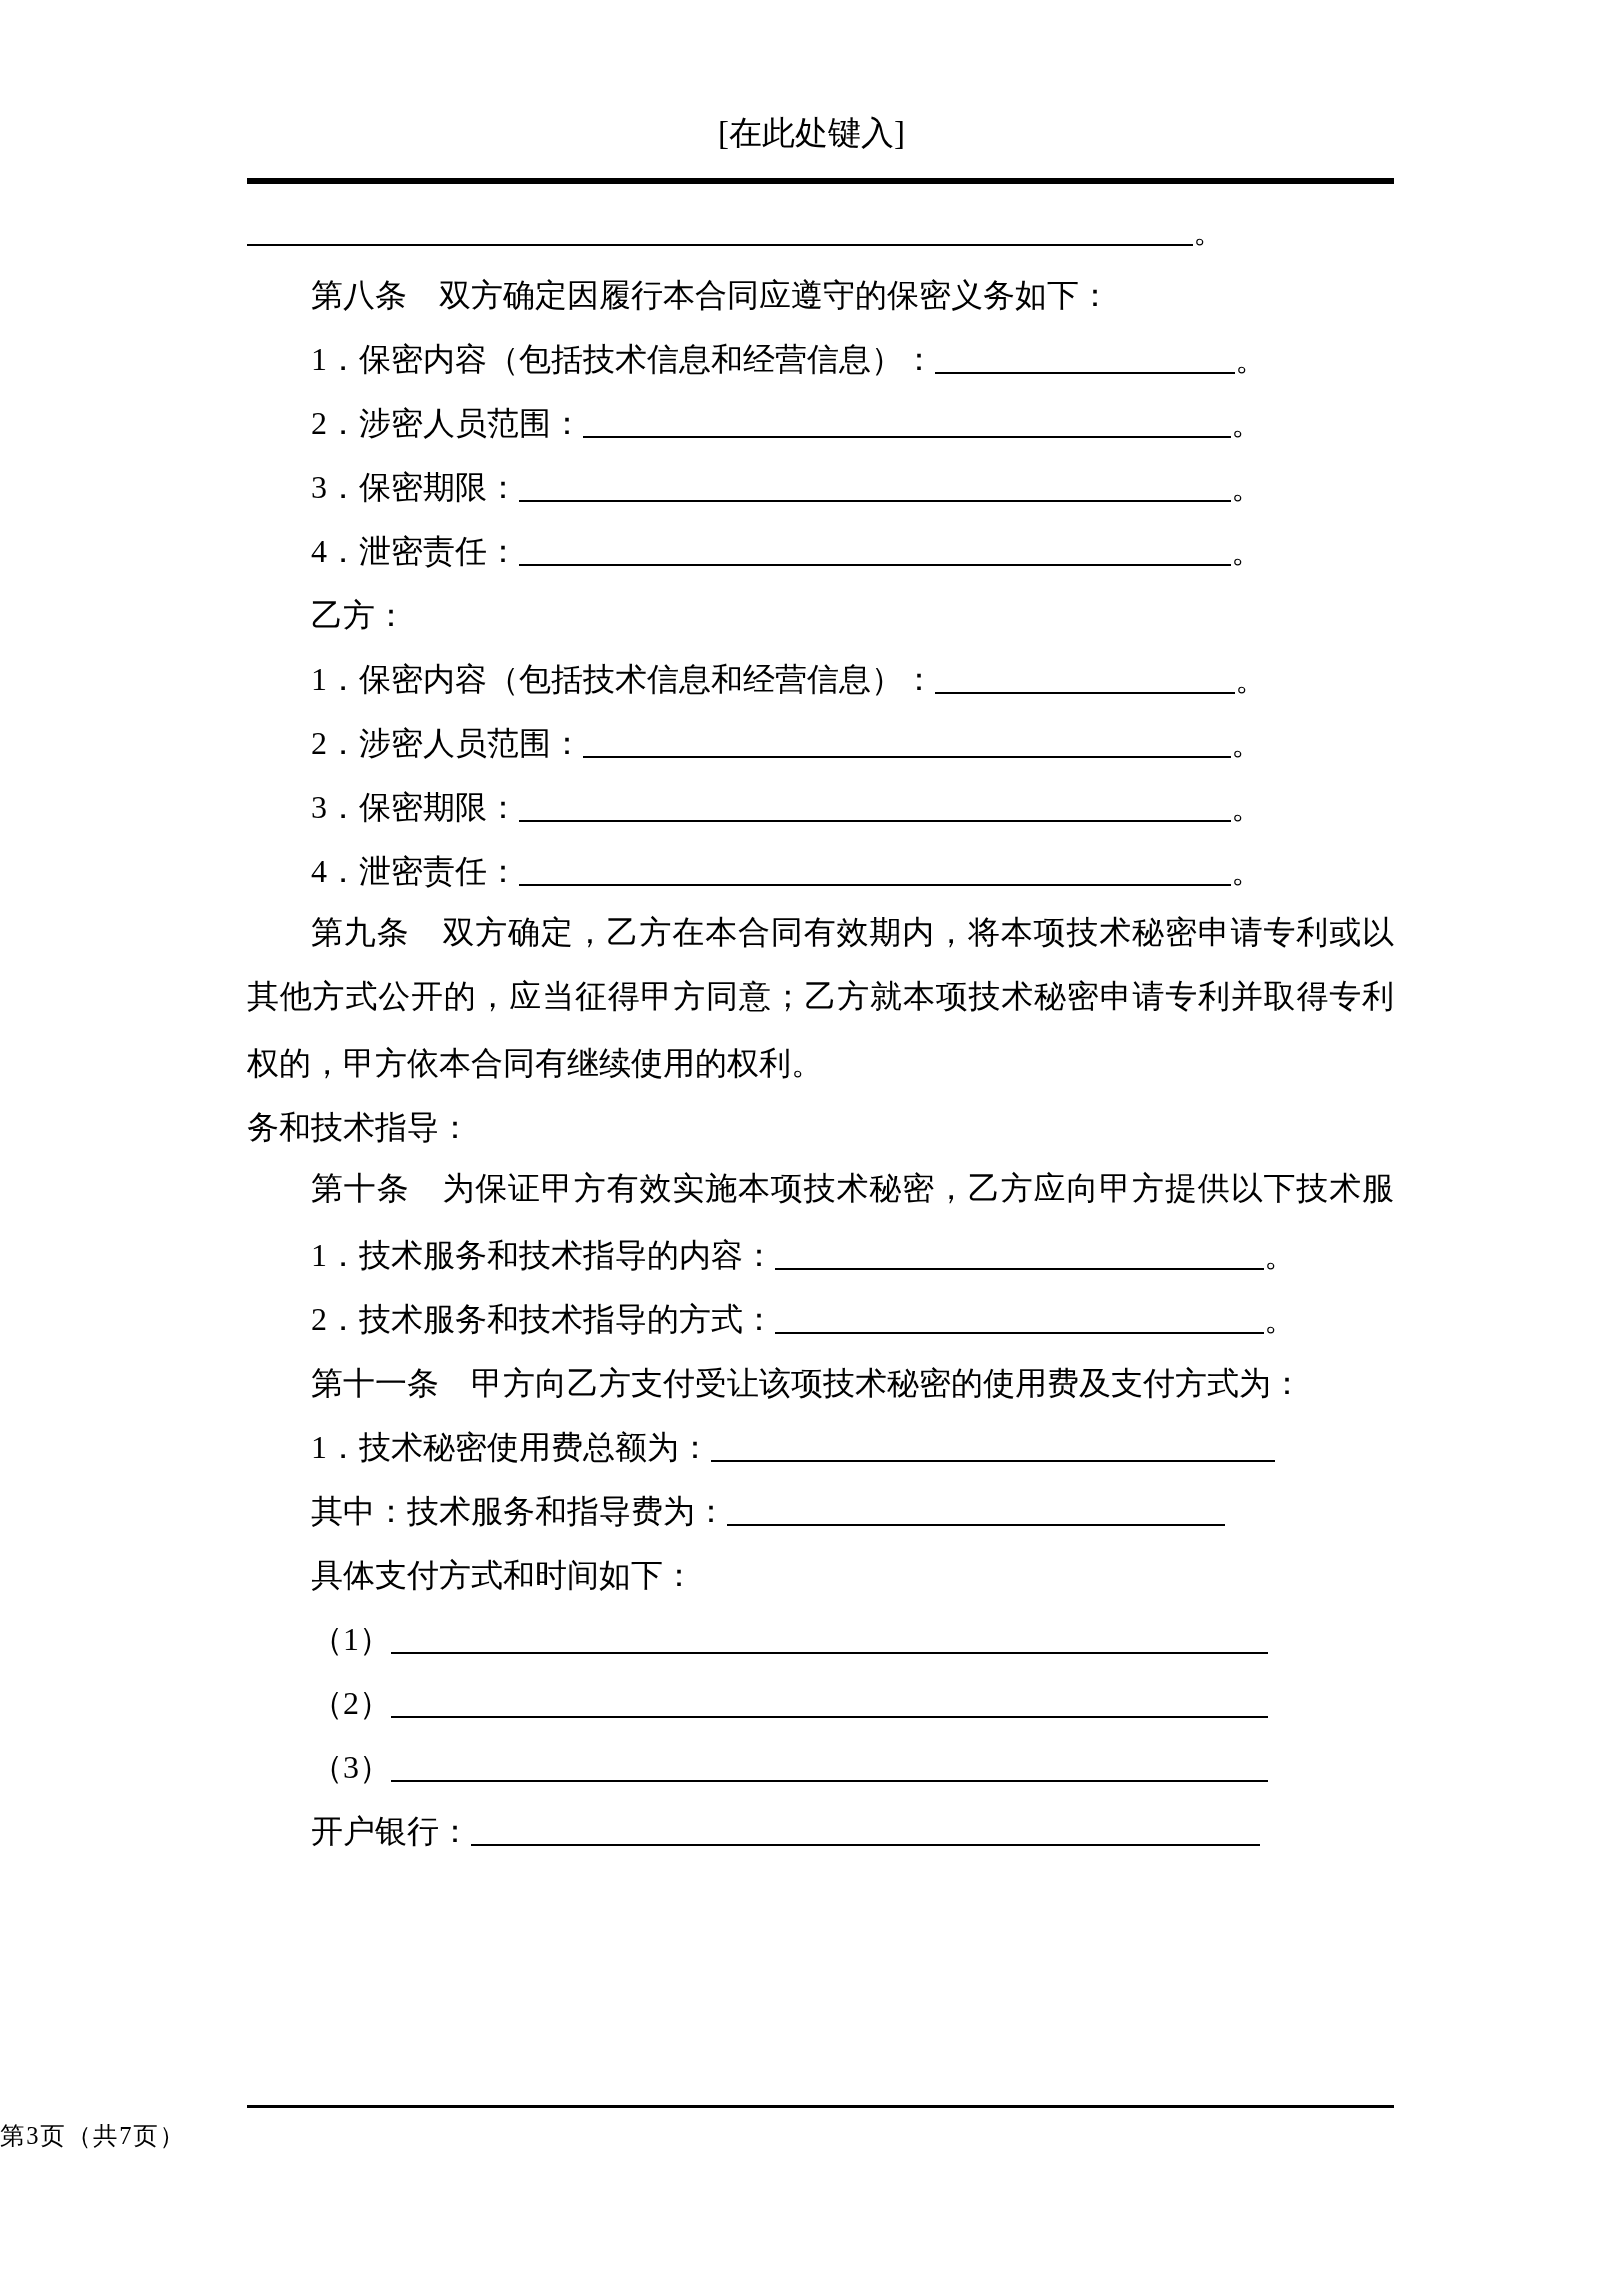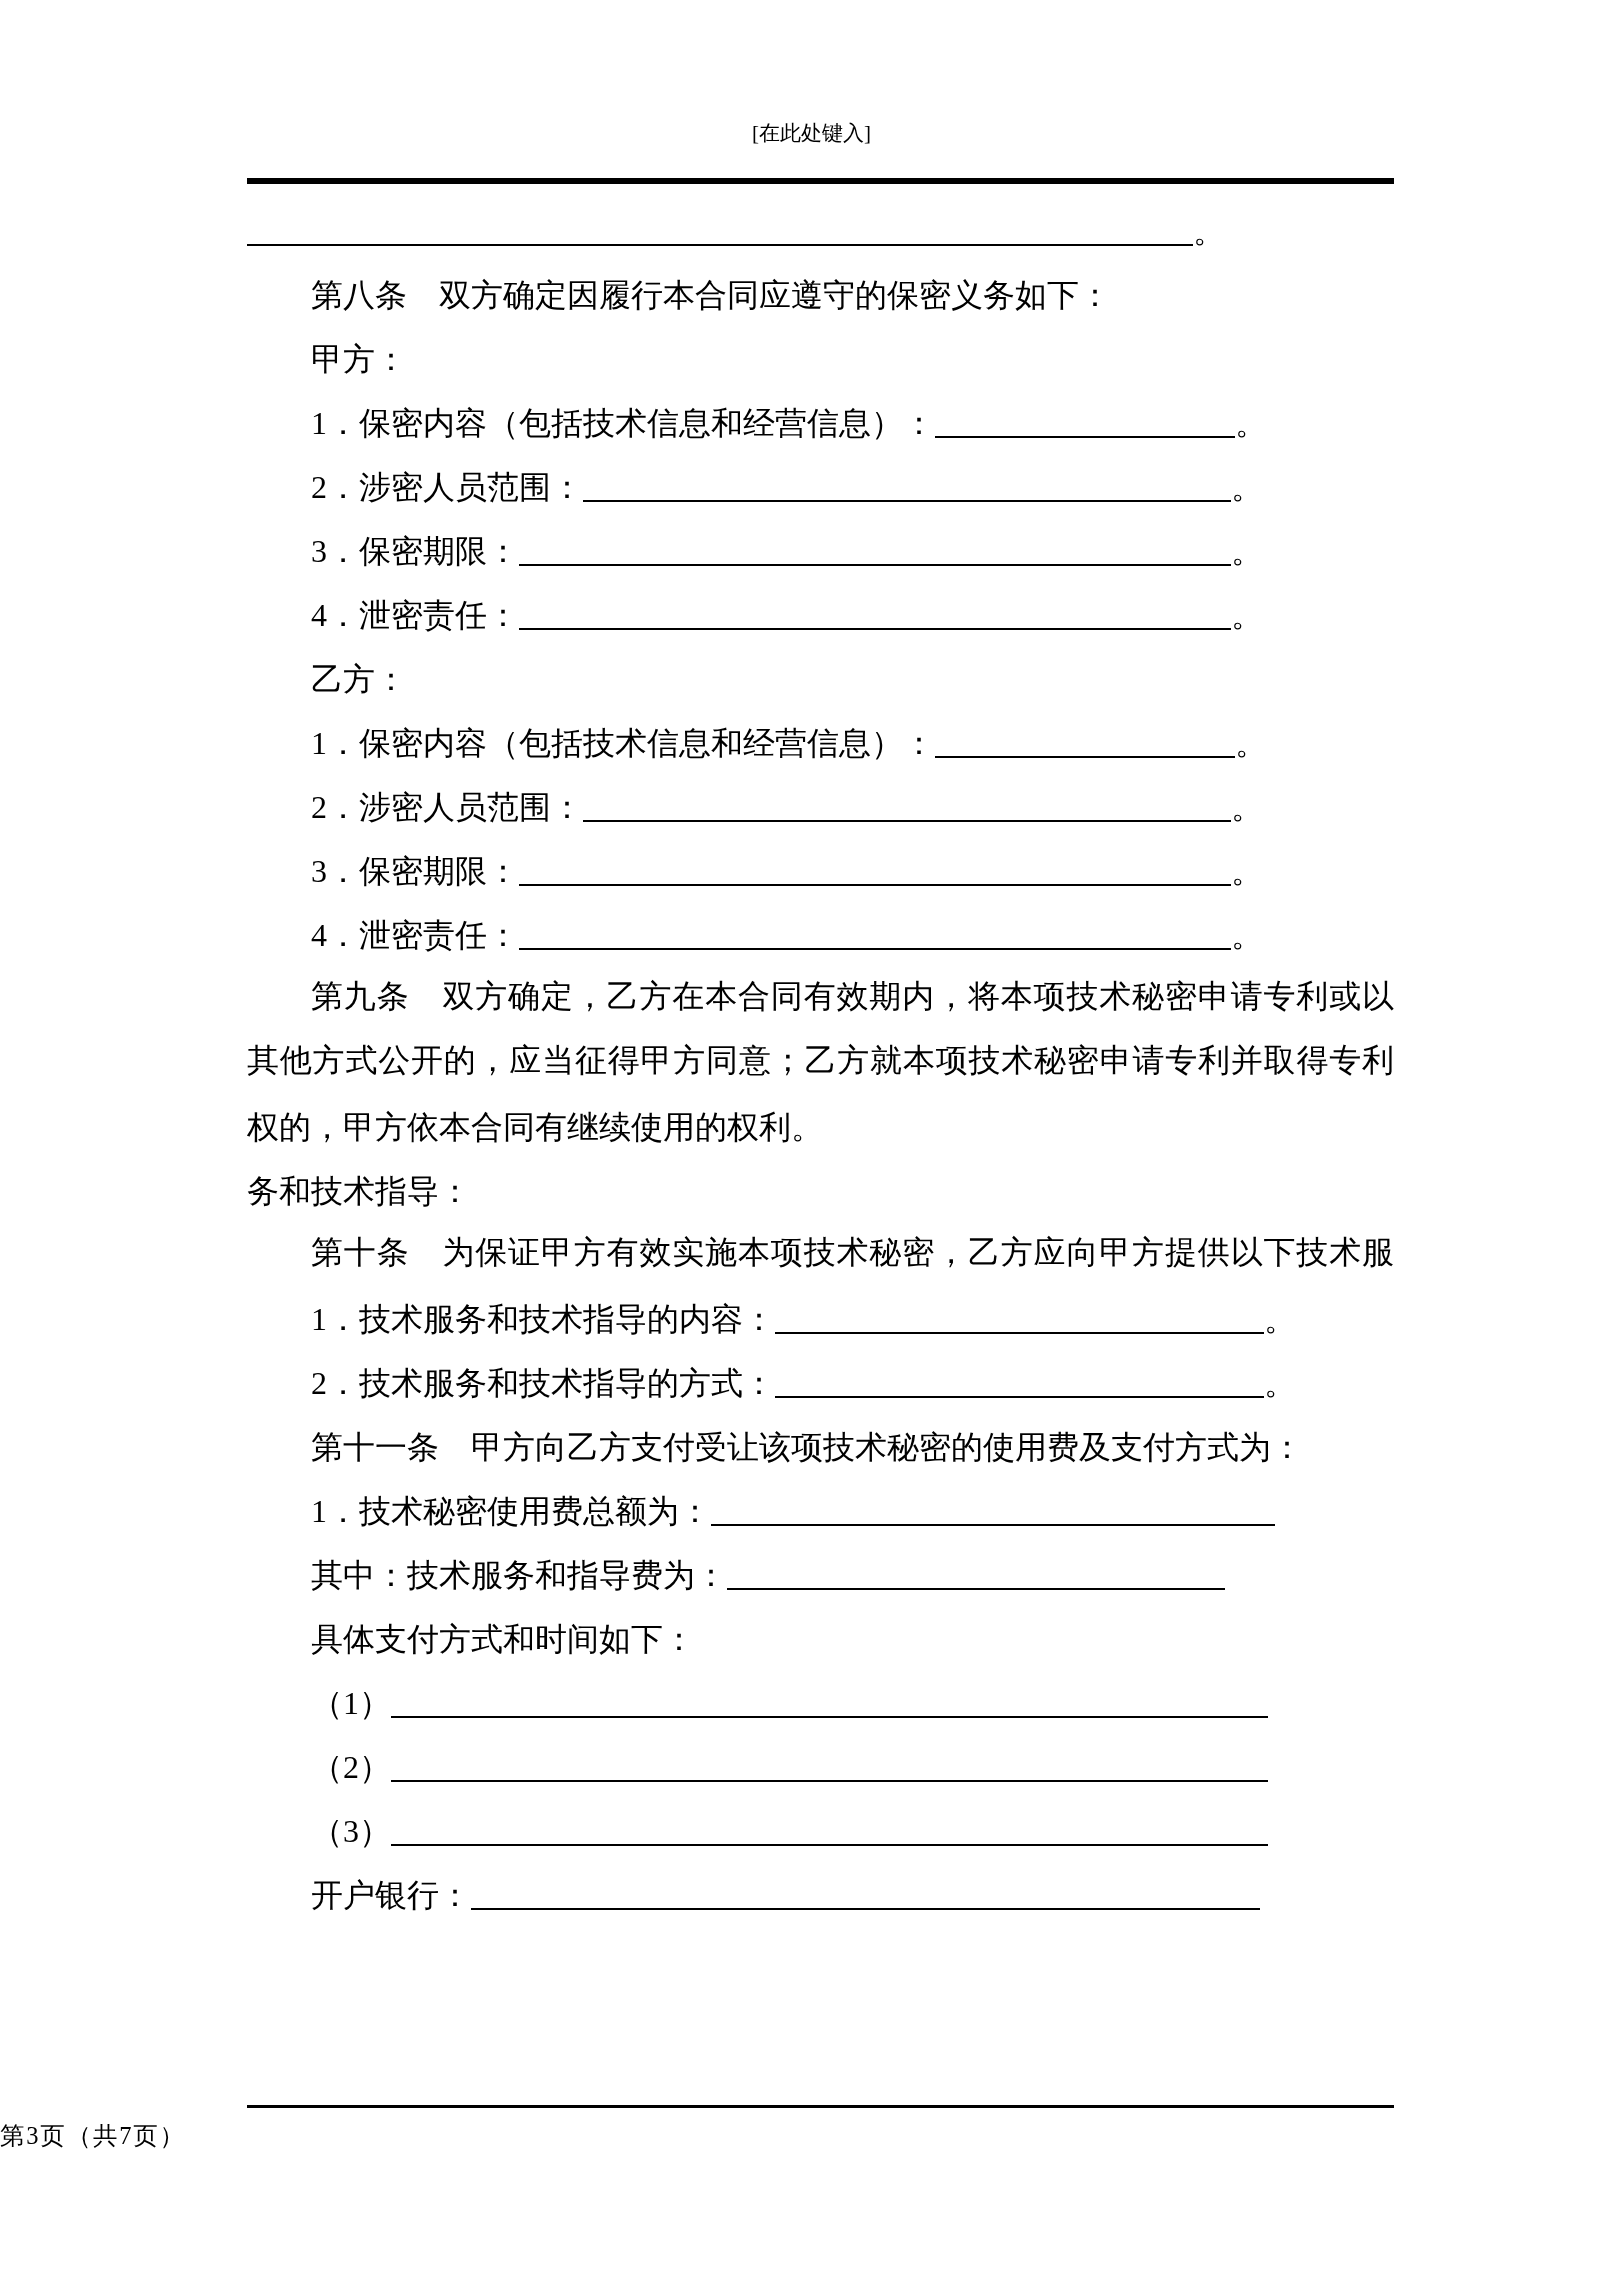--- a/index.html
+++ b/index.html
@@ -6,21 +6,21 @@
   .page{
     position:relative;
     width:1623px;height:2294px;
     background:#ffffff;
     color:#000000;
     font-family:"Liberation Serif","DejaVu Serif",serif;
     overflow:hidden;
   }
   .hdr-text{
     position:absolute;top:111px;left:0;width:100%;
-    text-align:center;font-size:21px;line-height:45px;
+    text-align:center;font-size:33px;line-height:45px;
   }
   .hdr-rule{
     position:absolute;left:247px;top:178px;width:1147px;height:5.5px;
     background:#000000;
   }
   .doc-body{
     position:absolute;left:247px;top:199px;width:1147px;
   }
   .line{
     height:64px;line-height:64px;font-size:32px;
@@ -53,21 +53,20 @@
 <div class="page">
 
   <div class="hdr-text">[在此处键入]</div>
 
   <div class="hdr-rule"></div>
 
   <div class="doc-body">
     <div>
         <div class="line"><span class="blank" style="width: 946px;"></span><span>。</span></div>
         <div class="line indent"><span>第八条　双方确定因履行本合同应遵守的保密义务如下：</span></div>
-        <div class="line indent"><span>甲方：</span></div>
         <div class="line indent"><span>1．保密内容（包括技术信息和经营信息）：</span><span class="blank" style="width: 300px;"></span><span>。</span></div>
         <div class="line indent"><span>2．涉密人员范围：</span><span class="blank" style="width: 648px;"></span><span>。</span></div>
         <div class="line indent"><span>3．保密期限：</span><span class="blank" style="width: 712px;"></span><span>。</span></div>
         <div class="line indent"><span>4．泄密责任：</span><span class="blank" style="width: 712px;"></span><span>。</span></div>
         <div class="line indent"><span>乙方：</span></div>
         <div class="line indent"><span>1．保密内容（包括技术信息和经营信息）：</span><span class="blank" style="width: 300px;"></span><span>。</span></div>
         <div class="line indent"><span>2．涉密人员范围：</span><span class="blank" style="width: 648px;"></span><span>。</span></div>
         <div class="line indent"><span>3．保密期限：</span><span class="blank" style="width: 712px;"></span><span>。</span></div>
         <div class="line indent"><span>4．泄密责任：</span><span class="blank" style="width: 712px;"></span><span>。</span></div>
         <div class="line indent fill"><span>第九条　双方确定，乙方在本合同有效期内，将本项技术秘密申请专利或以</span></div>

